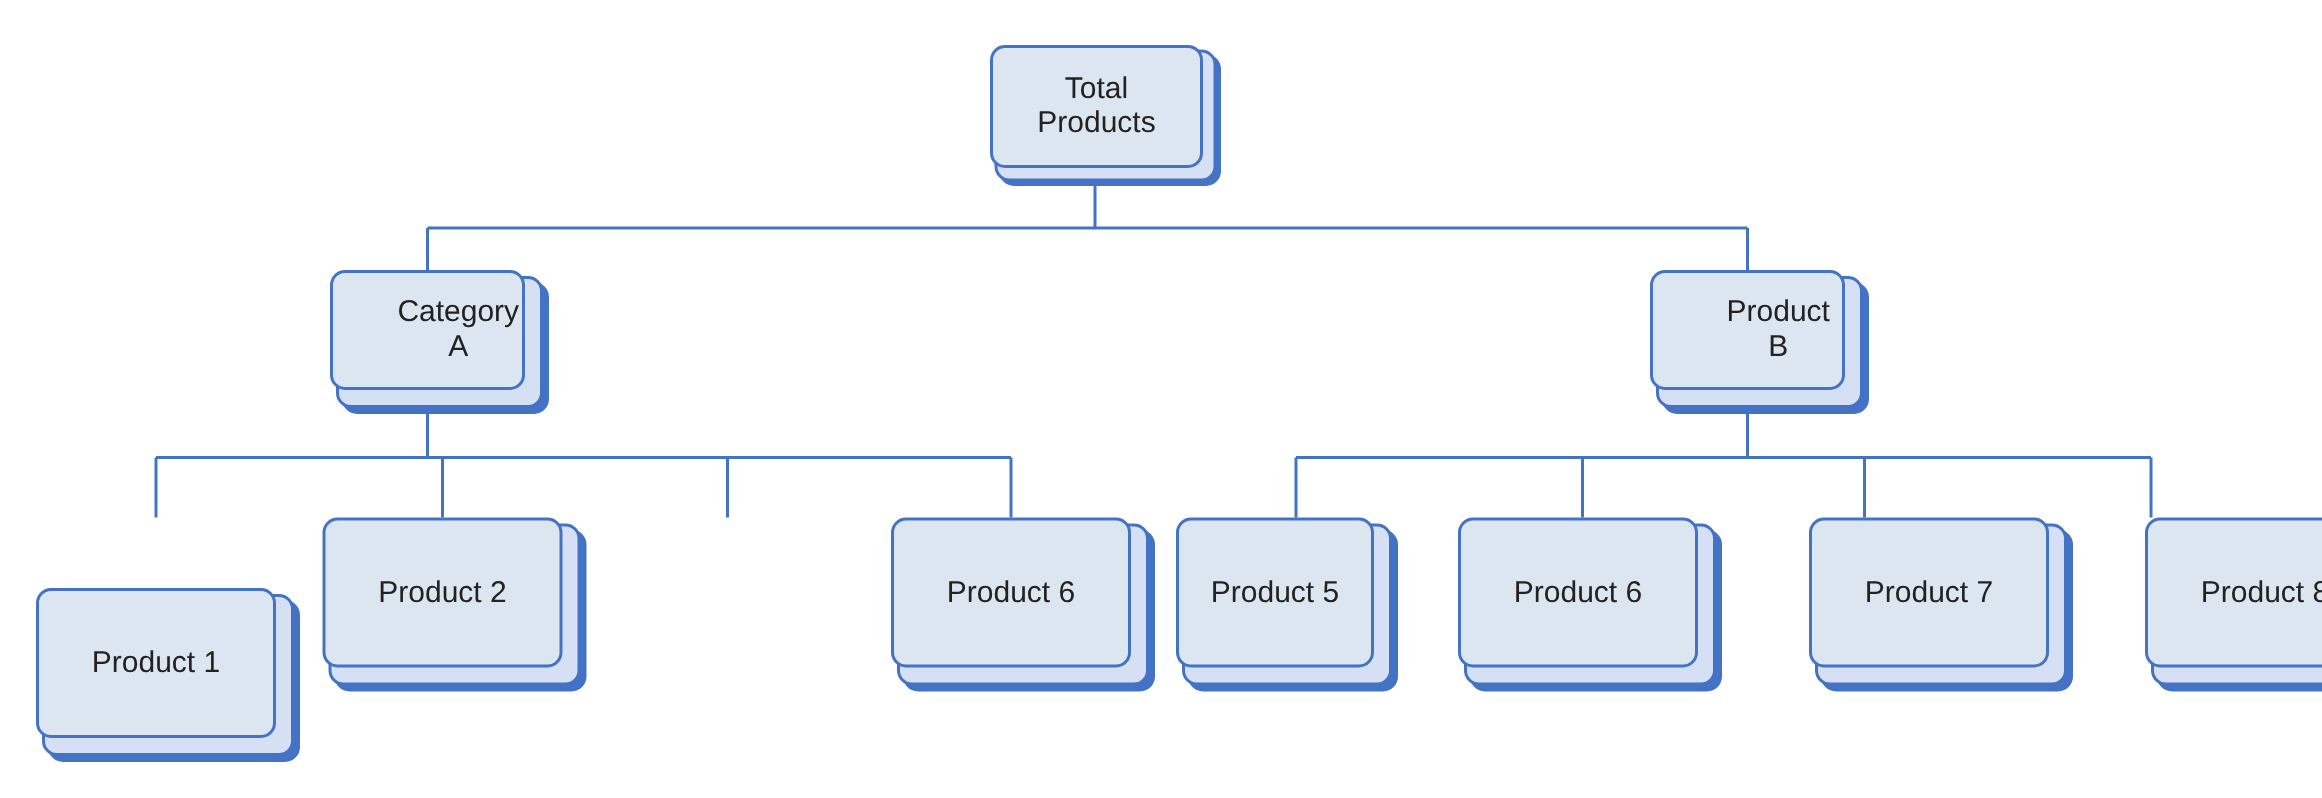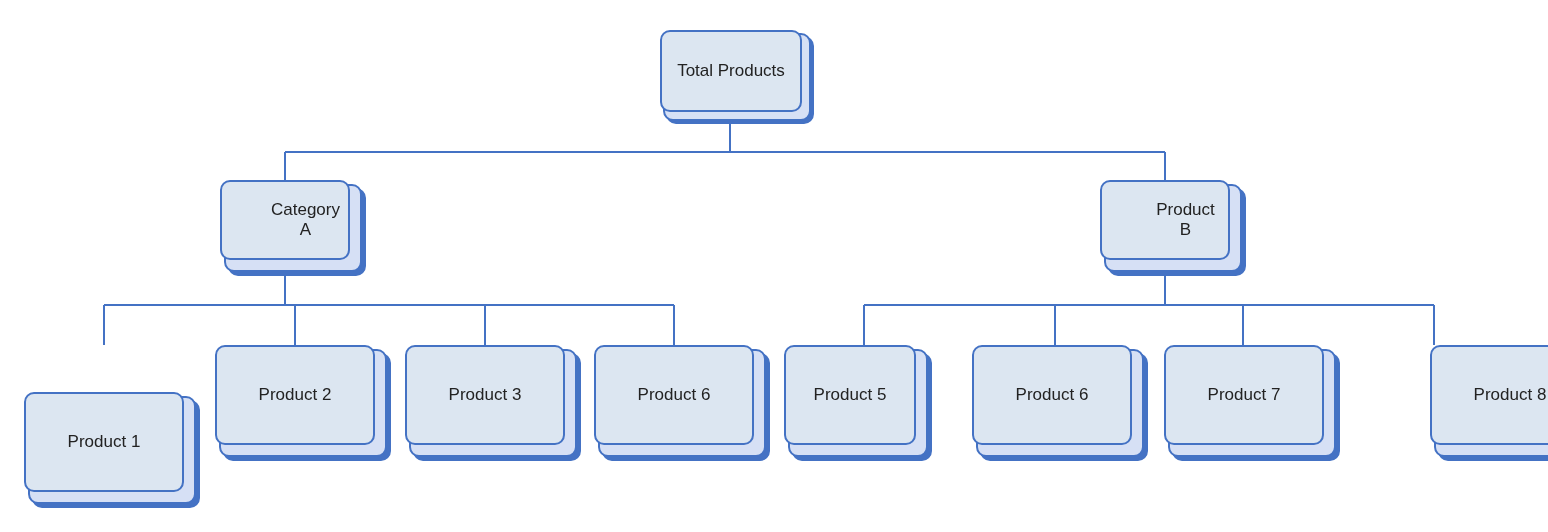--- a/index.html
+++ b/index.html
@@ -66,21 +66,21 @@
     .card-front {
       position: absolute;
       border-radius: 10px;
       border: 2px solid #4472c4;
       background: #dce6f1;
       display: flex;
       align-items: center;
       justify-content: center;
       text-align: center;
       padding: 6px;
-      font-size: 17px;
+      font-size: 20px;
       color: #222;
     }
 
     
     .node-root .card-back2 { top: 6px; left: 6px; right: -6px; bottom: -6px; }
     .node-root .card-back1 { top: 3px; left: 3px; right: -3px; bottom: -3px; }
     .node-root .card-front  { top: 0; left: 0; right: 6px; bottom: 6px; }
 
     
     .node-cat .card-back2 { top: 8px; left: 8px; right: -8px; bottom: -8px; }
@@ -164,27 +164,20 @@
   </div>
 
   <div class="node node-prod" style="left:215px; top:345px; width:168px; height:108px;">
     <div class="node-inner">
       <div class="card-back2"></div>
       <div class="card-back1"></div>
       <div class="card-front">Product 2</div>
     </div>
   </div>
 
-  <div class="node node-prod" style="left:405px; top:345px; width:168px; height:108px;">
-    <div class="node-inner">
-      <div class="card-back2"></div>
-      <div class="card-back1"></div>
-      <div class="card-front">Product 3</div>
-    </div>
-  </div>
 
   <div class="node node-prod" style="left:594px; top:345px; width:168px; height:108px;">
     <div class="node-inner">
       <div class="card-back2"></div>
       <div class="card-back1"></div>
       <div class="card-front">Product 6</div>
     </div>
   </div>
 
   <div class="node node-prod" style="left:756px; top:345px; width:168px; height:108px;padding-left:28px;">
@@ -196,21 +189,21 @@
   </div>
 
   <div class="node node-prod" style="left:972px; top:345px; width:168px; height:108px;">
     <div class="node-inner">
       <div class="card-back2"></div>
       <div class="card-back1"></div>
       <div class="card-front">Product 6</div>
     </div>
   </div>
 
-  <div class="node node-prod" style="left:1164px; top:345px; width:168px; height:108px;">
+  <div class="node node-prod" style="left:1206px; top:345px; width:168px; height:108px;">
     <div class="node-inner">
       <div class="card-back2"></div>
       <div class="card-back1"></div>
       <div class="card-front">Product 7</div>
     </div>
   </div>
 
   <div class="node node-prod" style="left:1410px; top:345px; width:168px; height:108px;margin-left:20px;">
     <div class="node-inner">
       <div class="card-back2"></div>

